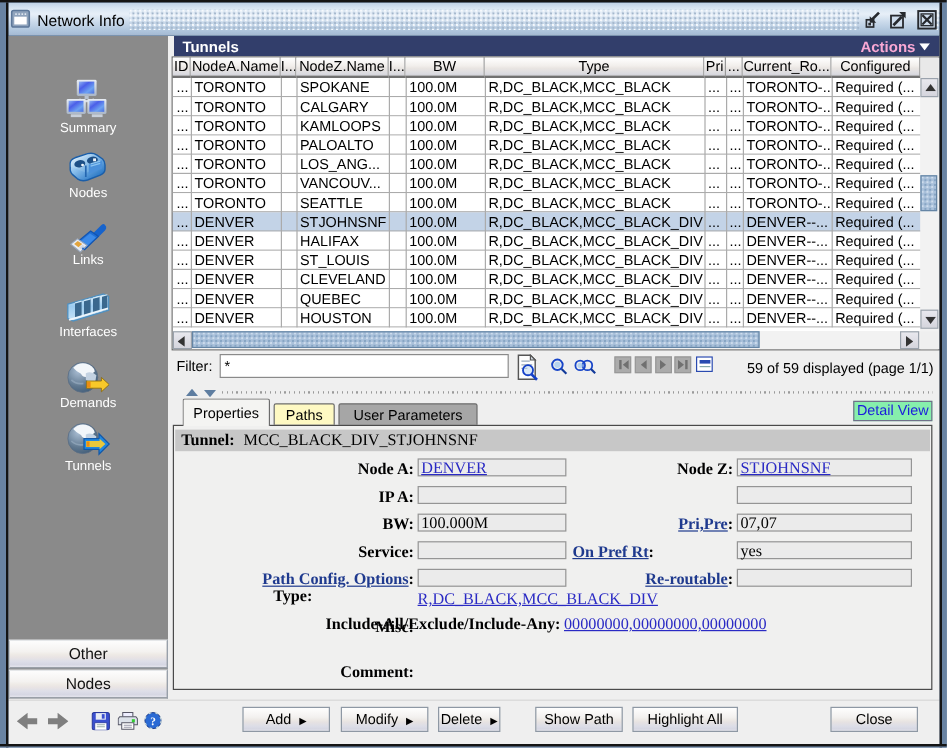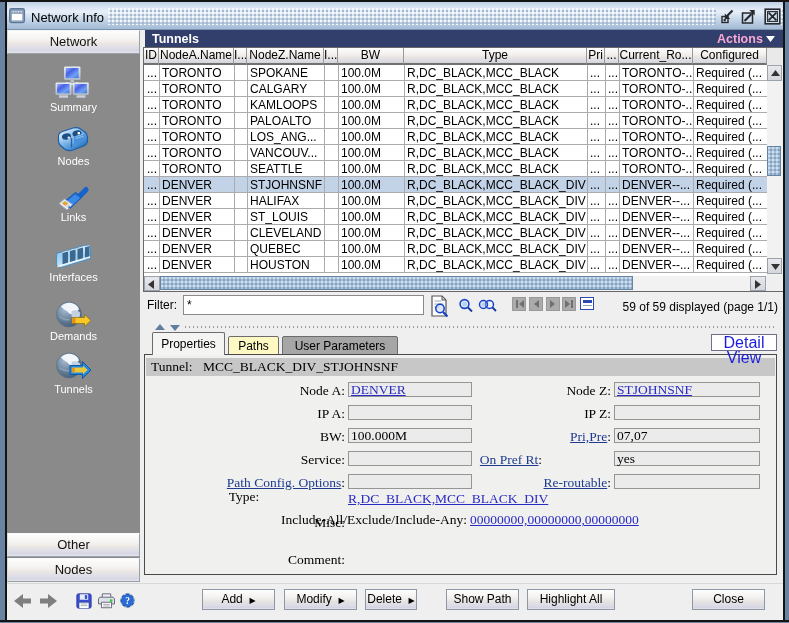--- a/index.html
+++ b/index.html
@@ -24,21 +24,21 @@
 .vl{position:absolute;top:17px;width:1px;height:209px;background:#ababab}
 .ab{background:linear-gradient(#e8e8ee,#d5d5dd);border:1px solid #9aa2ac}
 .ab svg{display:block;margin:auto}
 .thumbv{background-color:#a9c0da;border:1px solid #6585a5;background-image:radial-gradient(circle at 1px 1px,#cfdeed 0.8px,rgba(0,0,0,0) 1.05px),radial-gradient(circle at 3px 3px,#84a3c2 0.8px,rgba(0,0,0,0) 1.05px);background-size:4px 4px}
 #filter{left:142px;top:292px;width:641px;height:30px;font-size:12px}
 #ffield{left:41px;top:3px;width:241px;height:20px;background:#fff;border:1px solid #8a8a8a;font-size:12px;line-height:18px;padding-left:3px}
 .pgbtn{position:absolute;top:5px;width:14px;height:14px;background:#ababab;border:1px solid #999;display:flex;align-items:center;justify-content:center}
 #divider{left:141px;top:322px;width:642px;height:10px}
 .tab{position:absolute;font-size:12px;text-align:center;border:1px solid #6c6c6c;color:#000;border-radius:2px 2px 0 0}
 #props{left:144px;top:354px;width:633px;height:221px;border:1.5px solid #4a4a4a;background:#f0f0ef;font-family:"Liberation Serif",serif}
-.fl{position:absolute;font-weight:normal;font-size:13.5px;color:#000;white-space:nowrap;font-family:"Liberation Serif",serif}
+.fl{position:absolute;font-weight:bold;font-size:13.5px;color:#000;white-space:nowrap;font-family:"Liberation Serif",serif}
 .fv{position:absolute;font-size:13.5px;color:#000;white-space:nowrap;font-family:"Liberation Serif",serif}
 .ff{position:absolute;height:15px;background:#ebebeb;border:1px solid #959595;font-size:13.5px;line-height:13px;padding-left:2px;font-family:"Liberation Serif",serif}
 .lnk{color:#2a2ac4;text-decoration:underline}
 .lbl{color:#1f3a8e;text-decoration:underline}
 #bottom{left:6px;top:583px;width:777px;height:37px;background:#efefef;border-top:1px solid #d8d8d8}
 .btn{position:absolute;top:5px;height:21px;background:linear-gradient(#fefefe 0%,#f3f1ef 40%,#ebe7e4 55%,#e6e2e2 62%,#dcdde7 80%,#d5d6e2 92%,#e4e4ec 100%);border:1px solid #8e98a4;font-size:12px;text-align:center;line-height:19px;color:#000;white-space:nowrap}
 </style></head>
 <body>
 <div id="content" class="abs"></div>
 <div id="title" class="abs">
@@ -66,21 +66,20 @@
       <path d="M9.3 3 L14.7 3 L14.7 8.4 Z" fill="#26292e" stroke="none"></path>
     </g>
     <g transform="translate(45,0)" stroke="#26292e" fill="none">
       <rect x="1.2" y="2.2" width="14.6" height="14.6" stroke-width="1.6" fill="#cfdded"></rect>
       <rect x="3.6" y="4.6" width="9.8" height="9.8" stroke-width="1.1"></rect>
       <path d="M4.6 5.6 L12.4 13.4 M12.4 5.6 L4.6 13.4" stroke-width="1.8"></path>
     </g>
   </svg>
 </div>
 <div id="side" class="abs">
-  <div class="sbtn abs" style="top:0">Network</div>
   <svg class="abs" style="left:48px;top:36px" width="34" height="32" viewBox="0 0 34 32">
     <defs>
       <linearGradient id="scr" x1="0" y1="0" x2="1" y2="1">
           <stop offset="0" stop-color="#8fb4f4"></stop>
           <stop offset="0.35" stop-color="#4b5fe8"></stop>
           <stop offset="0.7" stop-color="#6da2f2"></stop>
           <stop offset="1" stop-color="#4a6fe0"></stop>
         </linearGradient>
       <linearGradient id="frm" x1="0" y1="0" x2="0" y2="1">
           <stop offset="0" stop-color="#e8edf4"></stop>
@@ -437,33 +436,32 @@
 <div id="divider" class="abs">
   <svg class="abs" style="left:14px;top:2px" width="26" height="7">
       <path d="M0 6 L5 0 L10 6 Z" fill="#5e7da0"></path>
       <path d="M15 1 L25 1 L20 7 Z" fill="#5e7da0"></path>
     </svg>
   <div class="abs" style="left:44px;top:4px;width:592px;height:2px;background-image:repeating-linear-gradient(90deg,#9a9a9a 0,#9a9a9a 1px,rgba(0,0,0,0) 1px,rgba(0,0,0,0) 4px)"></div>
 </div>
 <div class="tab abs" style="left:152px;top:332px;width:73px;height:23px;background:#f4f4f2;line-height:22px;border-bottom:none;z-index:3">Properties</div>
 <div class="tab abs" style="left:228px;top:336px;width:51px;height:19px;background:#fef9c3;line-height:18px">Paths</div>
 <div class="tab abs" style="left:282px;top:336px;width:116px;height:19px;background:#a6a6a6;line-height:18px">User Parameters</div>
-<div class="abs" style="left:711px;top:334px;width:66px;height:17px;background:#ffffff;border:1px solid #70708a;color:#1c1cdc;font-size:16px;text-align:center;line-height:15px;z-index:3">Detail View</div>
+<div class="abs" style="left:711px;top:334px;width:66px;height:17px;background:#86efac;border:1px solid #70708a;color:#1c1cdc;font-size:12px;text-align:center;line-height:15px;z-index:3">Detail View</div>
 <div id="props" class="abs">
   <div class="abs" style="left:1px;top:3px;width:629px;height:18px;background:#c7c7c7">
     <span class="fl" style="left:5px;top:1px">Tunnel:</span>
       <span class="fv" style="left:57px;top:1px">MCC_BLACK_DIV_STJOHNSNF</span>
   </div>
   <div class="fl" style="left:0;top:28px;width:200px;text-align:right">Node A:</div>
   <div class="ff" style="left:203px;top:27px;width:124px"><span class="lnk">DENVER</span></div>
   <div class="fl" style="left:266px;top:28px;width:200px;text-align:right">Node Z:</div>
   <div class="ff" style="left:469px;top:27px;width:146px"><span class="lnk">STJOHNSNF</span></div>
   <div class="fl" style="left:0;top:51px;width:200px;text-align:right">IP A:</div>
   <div class="ff" style="left:203px;top:50px;width:124px"></div>
-  <div class="fl" style="left:266px;top:51px;width:200px;text-align:right">IP Z:</div>
   <div class="ff" style="left:469px;top:50px;width:146px"></div>
   <div class="fl" style="left:0;top:74px;width:200px;text-align:right">BW:</div>
   <div class="ff" style="left:203px;top:73px;width:124px">100.000M</div>
   <div class="fl" style="left:266px;top:74px;width:200px;text-align:right"><span class="lbl">Pri,Pre</span>:</div>
   <div class="ff" style="left:469px;top:73px;width:146px">07,07</div>
   <div class="fl" style="left:0;top:97px;width:200px;text-align:right">Service:</div>
   <div class="ff" style="left:203px;top:96px;width:124px"></div>
   <div class="fl" style="left:266px;top:97px;width:200px;text-align:center"><span class="lbl">On Pref Rt</span>:</div>
   <div class="ff" style="left:469px;top:96px;width:146px">yes</div>
   <div class="fl" style="left:0;top:120px;width:200px;text-align:right"><span class="lbl">Path Config. Options</span>:</div>

